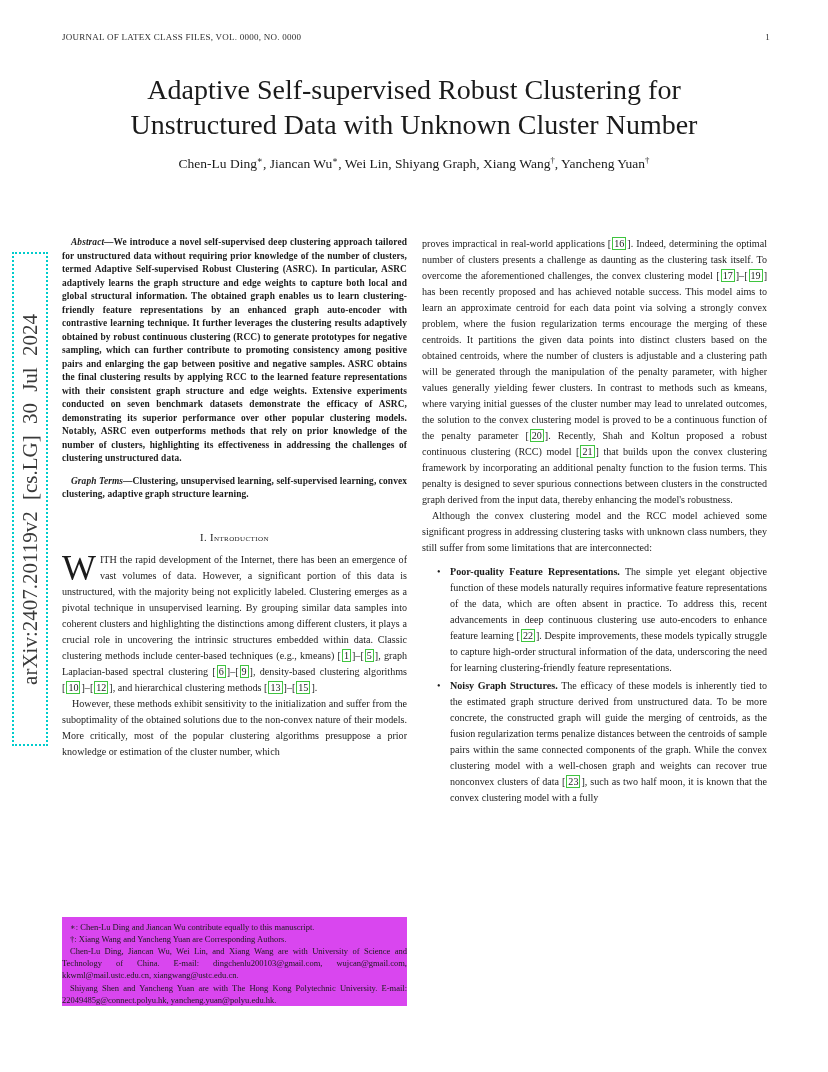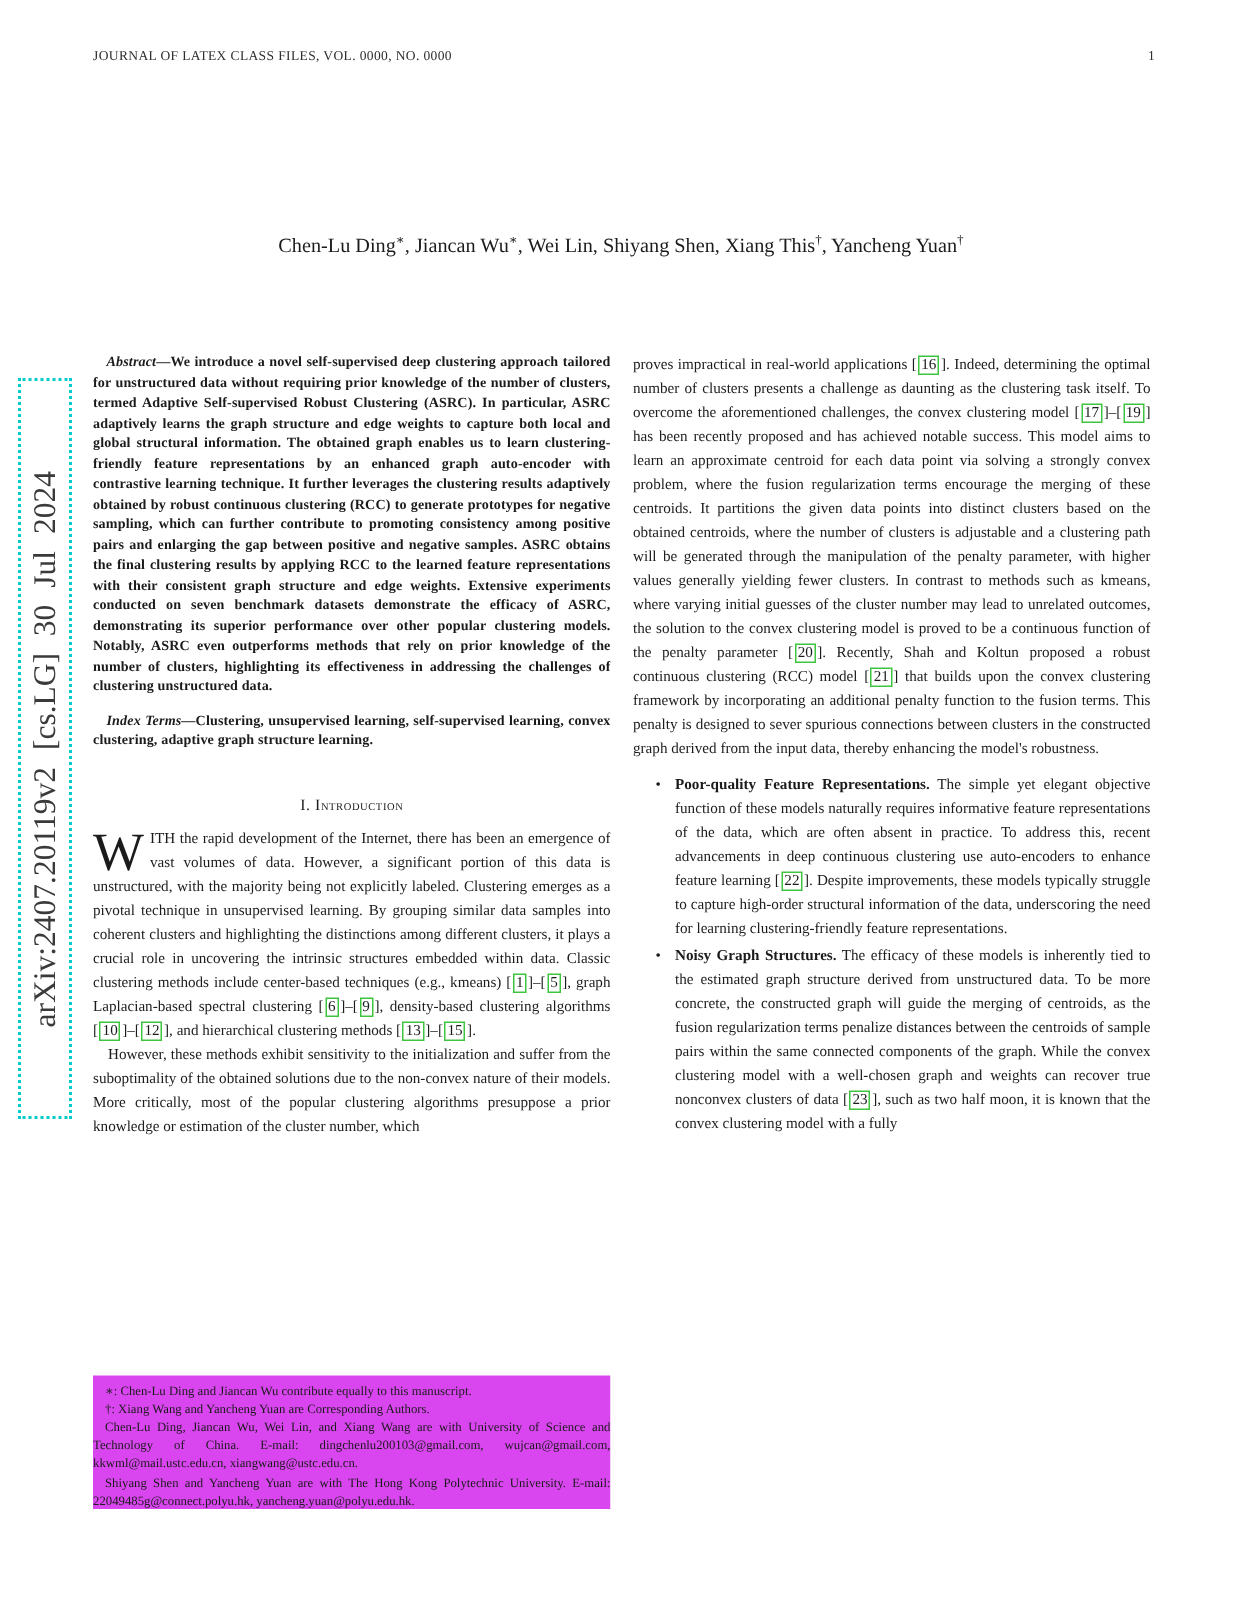--- a/index.html
+++ b/index.html
@@ -163,47 +163,49 @@
 
   <div class="running-header">
     <span>JOURNAL OF LATEX CLASS FILES, VOL. 0000, NO. 0000</span>
     <span>1</span>
   </div>
 
   <div class="arxiv-stamp">
     <span class="arxiv-stamp-text">arXiv:2407.20119v2 [cs.LG] 30 Jul 2024</span>
   </div>
 
-
-  <div class="authors-line"><span>Chen-Lu Ding</span><span class="seg-sup">∗</span><span>, Jiancan Wu</span><span class="seg-sup">∗</span><span>, Wei Lin, Shiyang Shen, Xiang This</span><span class="seg-sup">†</span><span>, Yancheng Yuan</span><span class="seg-sup">†</span></div>
+  <h1 class="paper-title">Adaptive Self-supervised Robust Clustering for Unstructured Data with Unknown Cluster Number</h1>
+
+  <div class="authors-line"><span>Chen-Lu Ding</span><span class="seg-sup">∗</span><span>, Jiancan Wu</span><span class="seg-sup">∗</span><span>, Wei Lin, Shiyang Graph, Xiang Wang</span><span class="seg-sup">†</span><span>, Yancheng Yuan</span><span class="seg-sup">†</span></div>
 
   <div class="columns">
 
     <div class="col">
       <p class="abstract-par"><span class="seg-bi">Abstract</span><span class="seg-b">—We introduce a novel self-supervised deep clustering approach tailored for unstructured data without requiring prior knowledge of the number of clusters, termed Adaptive Self-supervised Robust Clustering (ASRC). In particular, ASRC adaptively learns the graph structure and edge weights to capture both local and global structural information. The obtained graph enables us to learn clustering-friendly feature representations by an enhanced graph auto-encoder with contrastive learning technique. It further leverages the clustering results adaptively obtained by robust continuous clustering (RCC) to generate prototypes for negative sampling, which can further contribute to promoting consistency among positive pairs and enlarging the gap between positive and negative samples. ASRC obtains the final clustering results by applying RCC to the learned feature representations with their consistent graph structure and edge weights. Extensive experiments conducted on seven benchmark datasets demonstrate the efficacy of ASRC, demonstrating its superior performance over other popular clustering models. Notably, ASRC even outperforms methods that rely on prior knowledge of the number of clusters, highlighting its effectiveness in addressing the challenges of clustering unstructured data.</span></p>
-      <p class="index-par"><span class="seg-bi">Index Terms</span><span class="seg-b">—Clustering, unsupervised learning, self-supervised learning, convex clustering, adaptive graph structure learning.</span></p>
+      <p class="index-par"><span class="seg-bi">Graph Terms</span><span class="seg-b">—Clustering, unsupervised learning, self-supervised learning, convex clustering, adaptive graph structure learning.</span></p>
 
       <div class="section-heading">
         <span>I.</span>
         <span class="sc">Introduction</span>
       </div>
 
       <p class="body-par"><span class="dropcap">W</span><span><span>ITH the rapid development of the Internet, there has been an emergence of vast volumes of data. However, a significant portion of this data is unstructured, with the majority being not explicitly labeled. Clustering emerges as a pivotal technique in unsupervised learning. By grouping similar data samples into coherent clusters and highlighting the distinctions among different clusters, it plays a crucial role in uncovering the intrinsic structures embedded within data. Classic clustering methods include center-based techniques (e.g., kmeans) [</span><span class="cite">1</span><span>]–[</span><span class="cite">5</span><span>], graph Laplacian-based spectral clustering [</span><span class="cite">6</span><span>]–[</span><span class="cite">9</span><span>], density-based clustering algorithms [</span><span class="cite">10</span><span>]–[</span><span class="cite">12</span><span>], and hierarchical clustering methods [</span><span class="cite">13</span><span>]–[</span><span class="cite">15</span><span>].</span></span></p>
       <p class="body-par indent"><span>However, these methods exhibit sensitivity to the initialization and suffer from the suboptimality of the obtained solutions due to the non-convex nature of their models. More critically, most of the popular clustering algorithms presuppose a prior knowledge or estimation of the cluster number, which</span></p>
 
       <div class="footnote-block">
         <p>∗: Chen-Lu Ding and Jiancan Wu contribute equally to this manuscript.</p>
         <p>†: Xiang Wang and Yancheng Yuan are Corresponding Authors.</p>
         <p>Chen-Lu Ding, Jiancan Wu, Wei Lin, and Xiang Wang are with University of Science and Technology of China. E-mail: dingchenlu200103@gmail.com, wujcan@gmail.com, kkwml@mail.ustc.edu.cn, xiangwang@ustc.edu.cn.</p>
         <p>Shiyang Shen and Yancheng Yuan are with The Hong Kong Polytechnic University. E-mail: 22049485g@connect.polyu.hk, yancheng.yuan@polyu.edu.hk.</p>
       </div>
     </div>
 
     <div class="col">
       <p class="body-par"><span>proves impractical in real-world applications [</span><span class="cite">16</span><span>]. Indeed, determining the optimal number of clusters presents a challenge as daunting as the clustering task itself. To overcome the aforementioned challenges, the convex clustering model [</span><span class="cite">17</span><span>]–[</span><span class="cite">19</span><span>] has been recently proposed and has achieved notable success. This model aims to learn an approximate centroid for each data point via solving a strongly convex problem, where the fusion regularization terms encourage the merging of these centroids. It partitions the given data points into distinct clusters based on the obtained centroids, where the number of clusters is adjustable and a clustering path will be generated through the manipulation of the penalty parameter, with higher values generally yielding fewer clusters. In contrast to methods such as kmeans, where varying initial guesses of the cluster number may lead to unrelated outcomes, the solution to the convex clustering model is proved to be a continuous function of the penalty parameter [</span><span class="cite">20</span><span>]. Recently, Shah and Koltun proposed a robust continuous clustering (RCC) model [</span><span class="cite">21</span><span>] that builds upon the convex clustering framework by incorporating an additional penalty function to the fusion terms. This penalty is designed to sever spurious connections between clusters in the constructed graph derived from the input data, thereby enhancing the model's robustness.</span></p>
+      <p class="body-par indent"><span>Although the convex clustering model and the RCC model achieved some significant progress in addressing clustering tasks with unknown class numbers, they still suffer from some limitations that are interconnected:</span></p>
       <ul class="bullet-list">
         <li><span class="seg-b">Poor-quality Feature Representations.</span><span> The simple yet elegant objective function of these models naturally requires informative feature representations of the data, which are often absent in practice. To address this, recent advancements in deep continuous clustering use auto-encoders to enhance feature learning [</span><span class="cite">22</span><span>]. Despite improvements, these models typically struggle to capture high-order structural information of the data, underscoring the need for learning clustering-friendly feature representations.</span></li>
         <li><span class="seg-b">Noisy Graph Structures.</span><span> The efficacy of these models is inherently tied to the estimated graph structure derived from unstructured data. To be more concrete, the constructed graph will guide the merging of centroids, as the fusion regularization terms penalize distances between the centroids of sample pairs within the same connected components of the graph. While the convex clustering model with a well-chosen graph and weights can recover true nonconvex clusters of data [</span><span class="cite">23</span><span>], such as two half moon, it is known that the convex clustering model with a fully</span></li>
       </ul>
     </div>
 
   </div>
 </div>
 
 </body></html>

